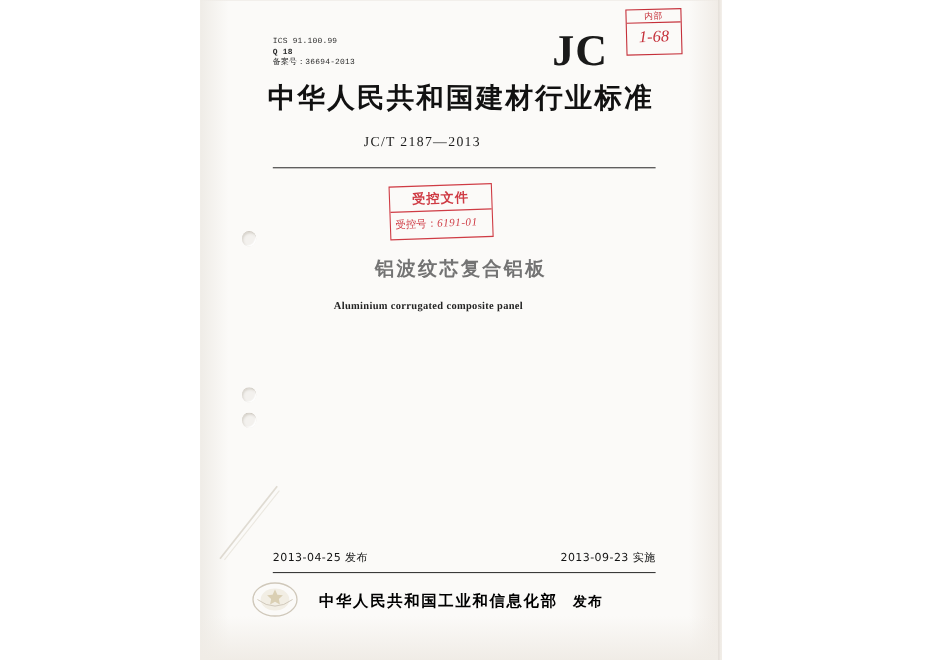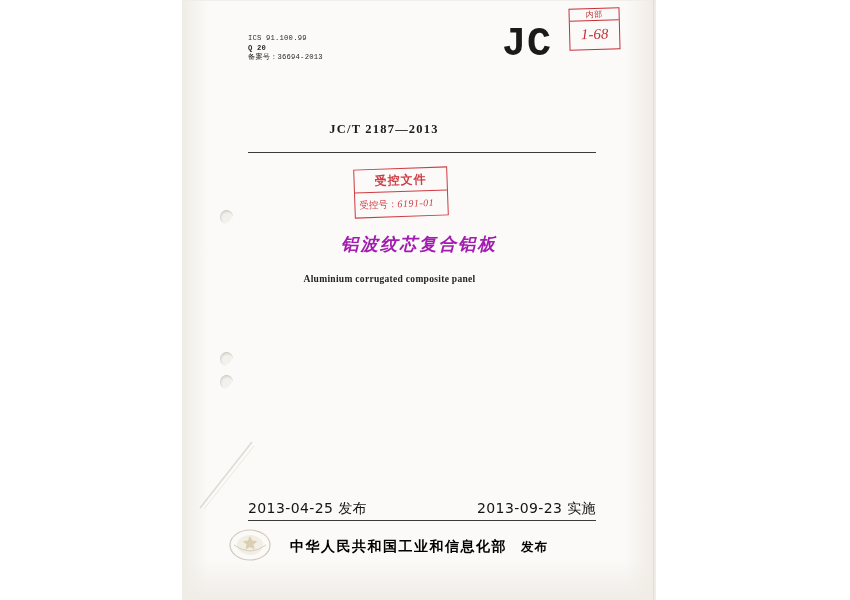--- a/index.html
+++ b/index.html
@@ -80,21 +80,21 @@
     letter-spacing: 0.2px;
   }
   .meta div { white-space: nowrap; }
   .meta .bold { font-weight: bold; }
 
   
   .jc-logo {
     position: absolute;
     left: 320px;
     top: 22px;
-    font-family: Liberation Mono, monospace;
+    font-family: Liberation Serif, serif;
     font-weight: bold;
     font-size: 40px;
     letter-spacing: 1px;
     color: #1a1a1a;
   }
 
   
   .stamp-corner {
     position: absolute;
     left: 387px;
@@ -138,21 +138,20 @@
   .std-no {
     position: absolute;
     left: 0;
     top: 122px;
     width: 404px;
     text-align: center;
     font-family: "Liberation Serif", serif;
     font-size: 12.5px;
     letter-spacing: 1.2px;
     color: #1b1b1b;
-    font-weight: bold;
   }
 
   
   .hrule {
     position: absolute;
     left: 66px;
     top: 152px;
     width: 348px;
     height: 1px;
     background: #3a3a3a;
@@ -196,22 +195,21 @@
   .doc-title-cn {
     position: absolute;
     left: 0;
     top: 232px;
     width: 474px;
     text-align: center;
     font-family: "DejaVu Sans", sans-serif;
     font-weight: bold;
     font-size: 17.5px;
     letter-spacing: 2px;
-    color: #a21caf;
-    font-style: italic;
+    color: #737373;
   }
 
   
   .doc-title-en {
     position: absolute;
     left: 0;
     top: 274px;
     width: 415px;
     text-align: center;
     font-family: "Liberation Serif", serif;
@@ -223,21 +221,21 @@
 
   
   .dates {
     position: absolute;
     left: 66px;
     top: 500px;
     width: 348px;
     display: flex;
     justify-content: space-between;
     font-family: "DejaVu Sans", sans-serif;
-    font-size: 14px;
+    font-size: 10px;
     color: #141414;
     letter-spacing: 0.4px;
   }
 
   .hrule2 {
     position: absolute;
     left: 66px;
     top: 520px;
     width: 348px;
     height: 1px;
@@ -305,31 +303,32 @@
     <div class="page-shade-right"></div>
     <div class="page-shade-bottom"></div>
     <div class="edge-line"></div>
 
     <div class="punch p1"></div>
     <div class="punch p2"></div>
     <div class="punch p3"></div>
 
     <div class="meta">
       <div>ICS 91.100.99</div>
-      <div class="bold">Q 20</div>
+      <div class="bold">Q 18</div>
       <div>备案号：36694-2013</div>
     </div>
 
     <div class="jc-logo">JC</div>
 
     <div class="stamp-corner">
       <div class="sc-top">内部</div>
       <div class="sc-bot">1-68</div>
     </div>
 
+    <div class="main-title">中华人民共和国建材行业标准</div>
 
     <div class="std-no">JC/T 2187—2013</div>
 
     <div class="hrule"></div>
 
     <div class="stamp-ctrl">
       <div class="line1">受控文件</div>
       <div class="line2"><span>受控号：</span><span class="num">6191-01</span></div>
     </div>
 

